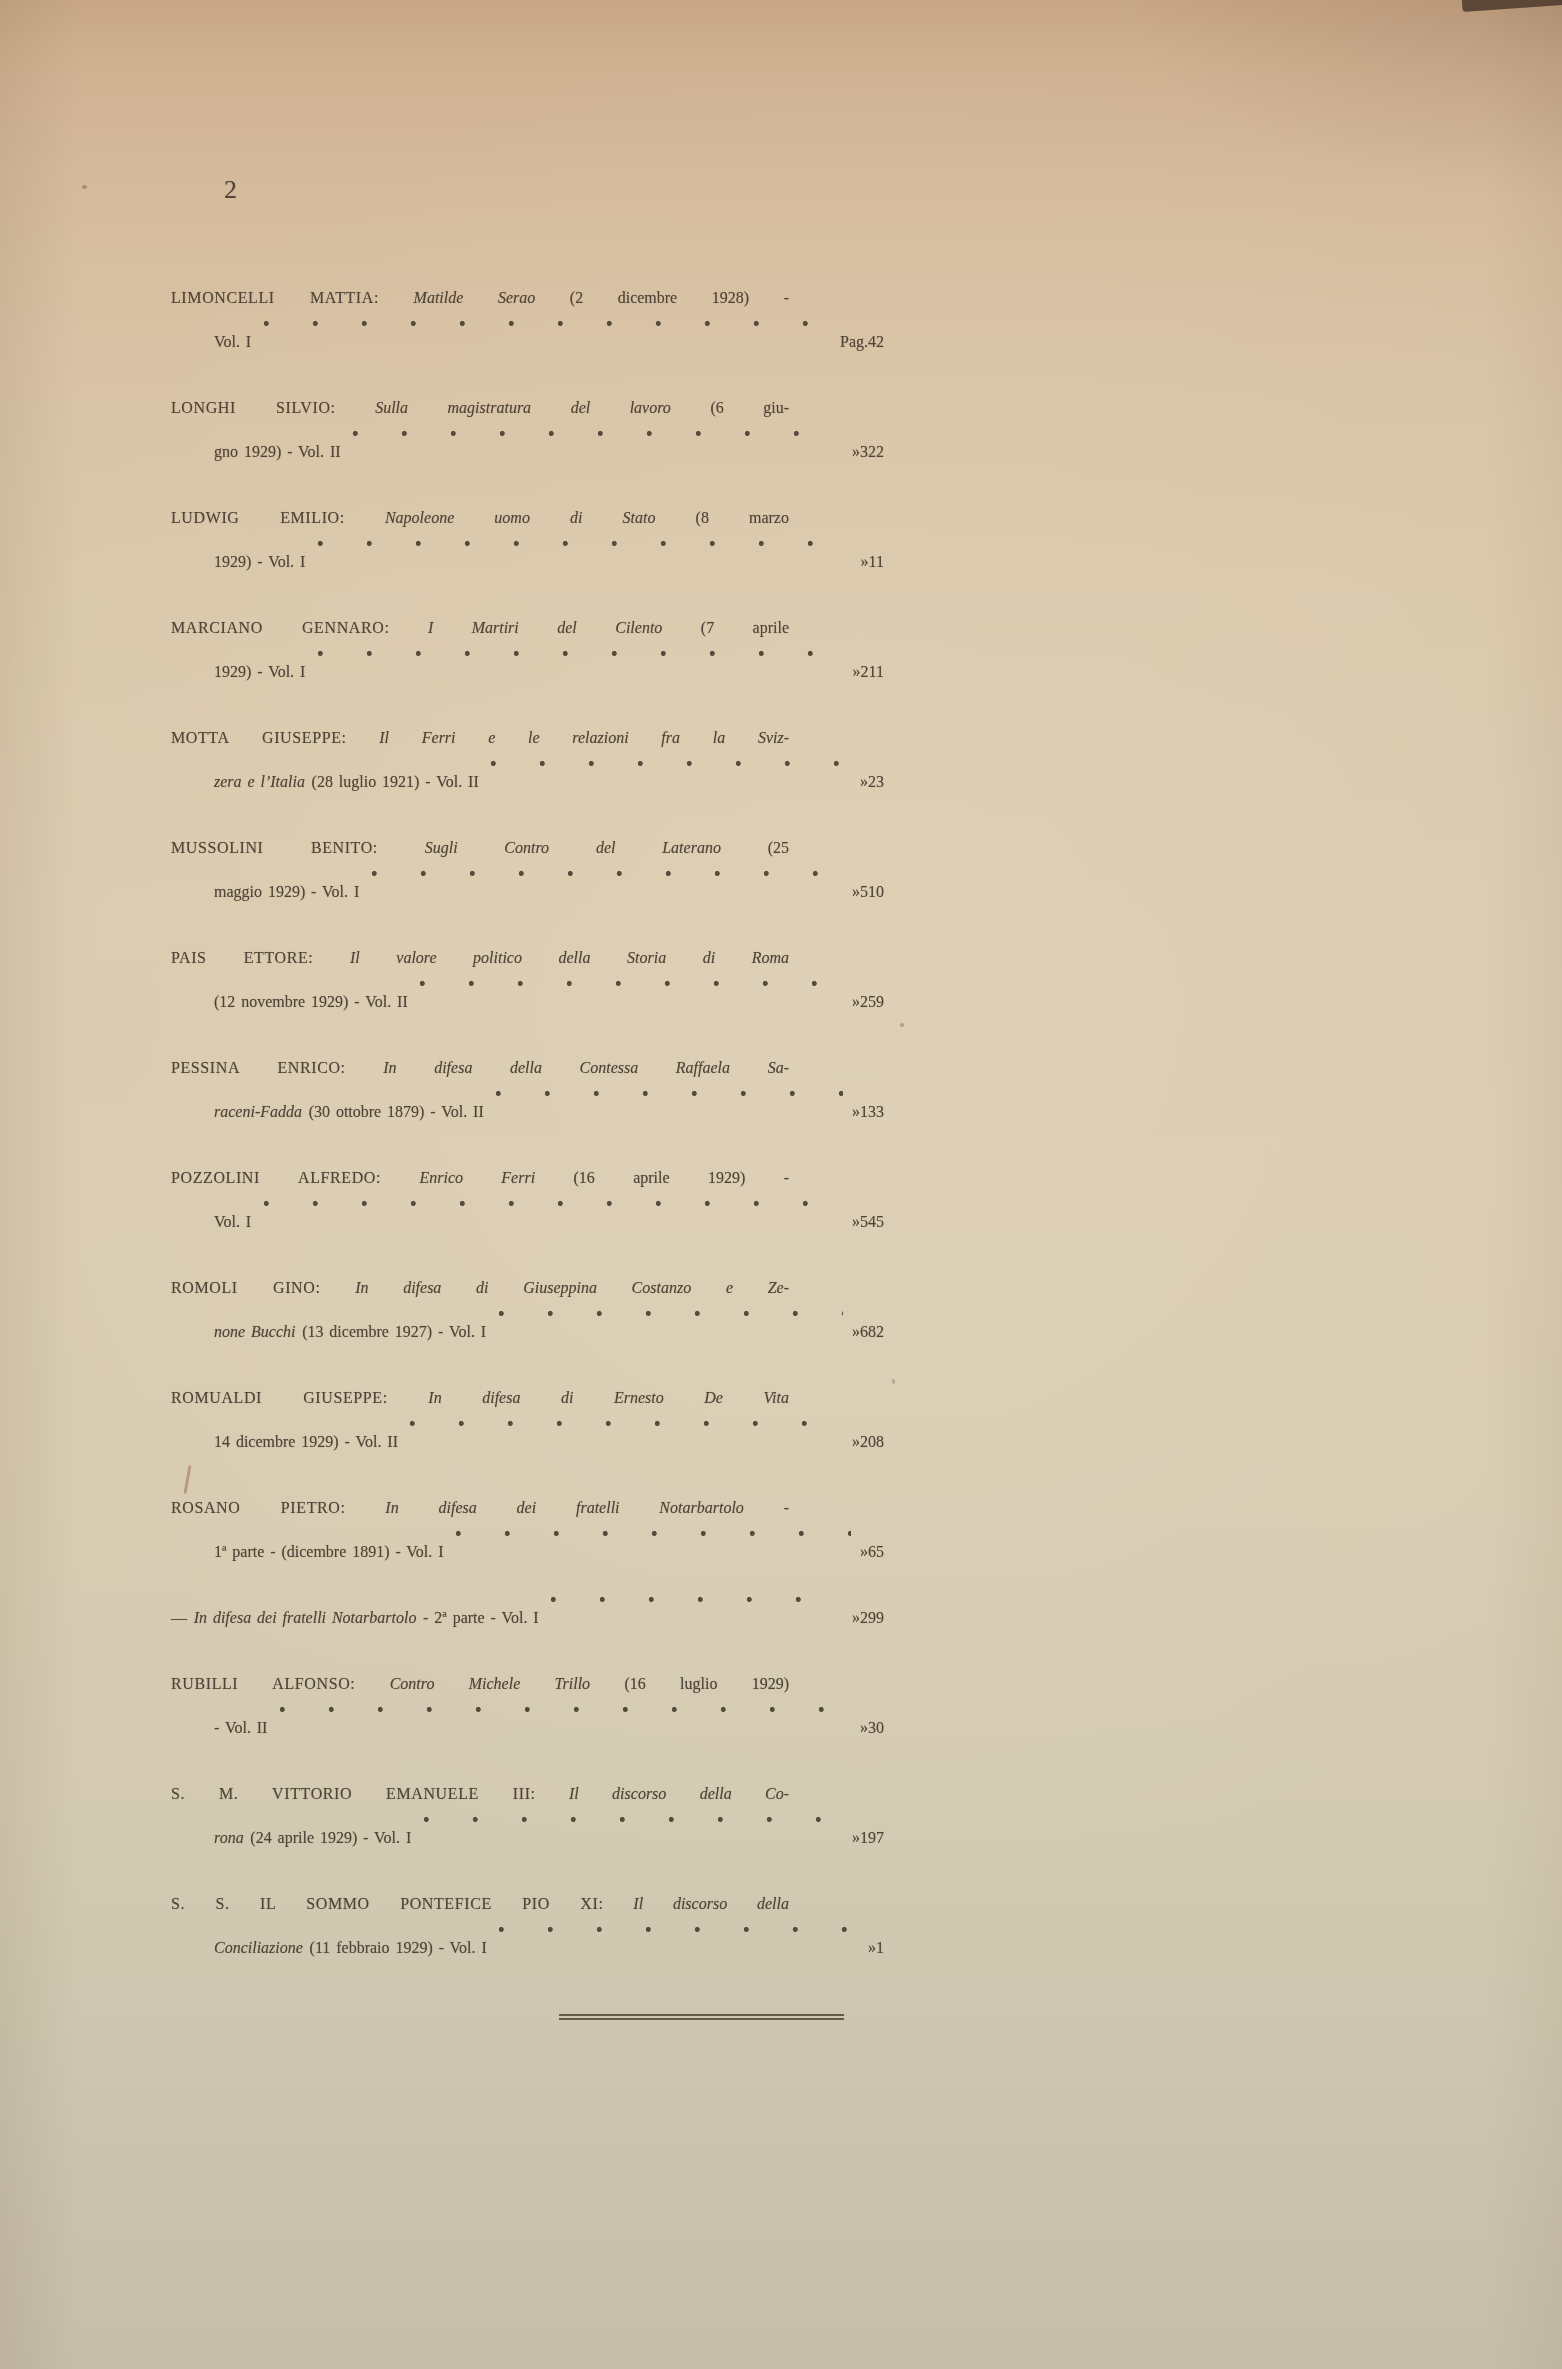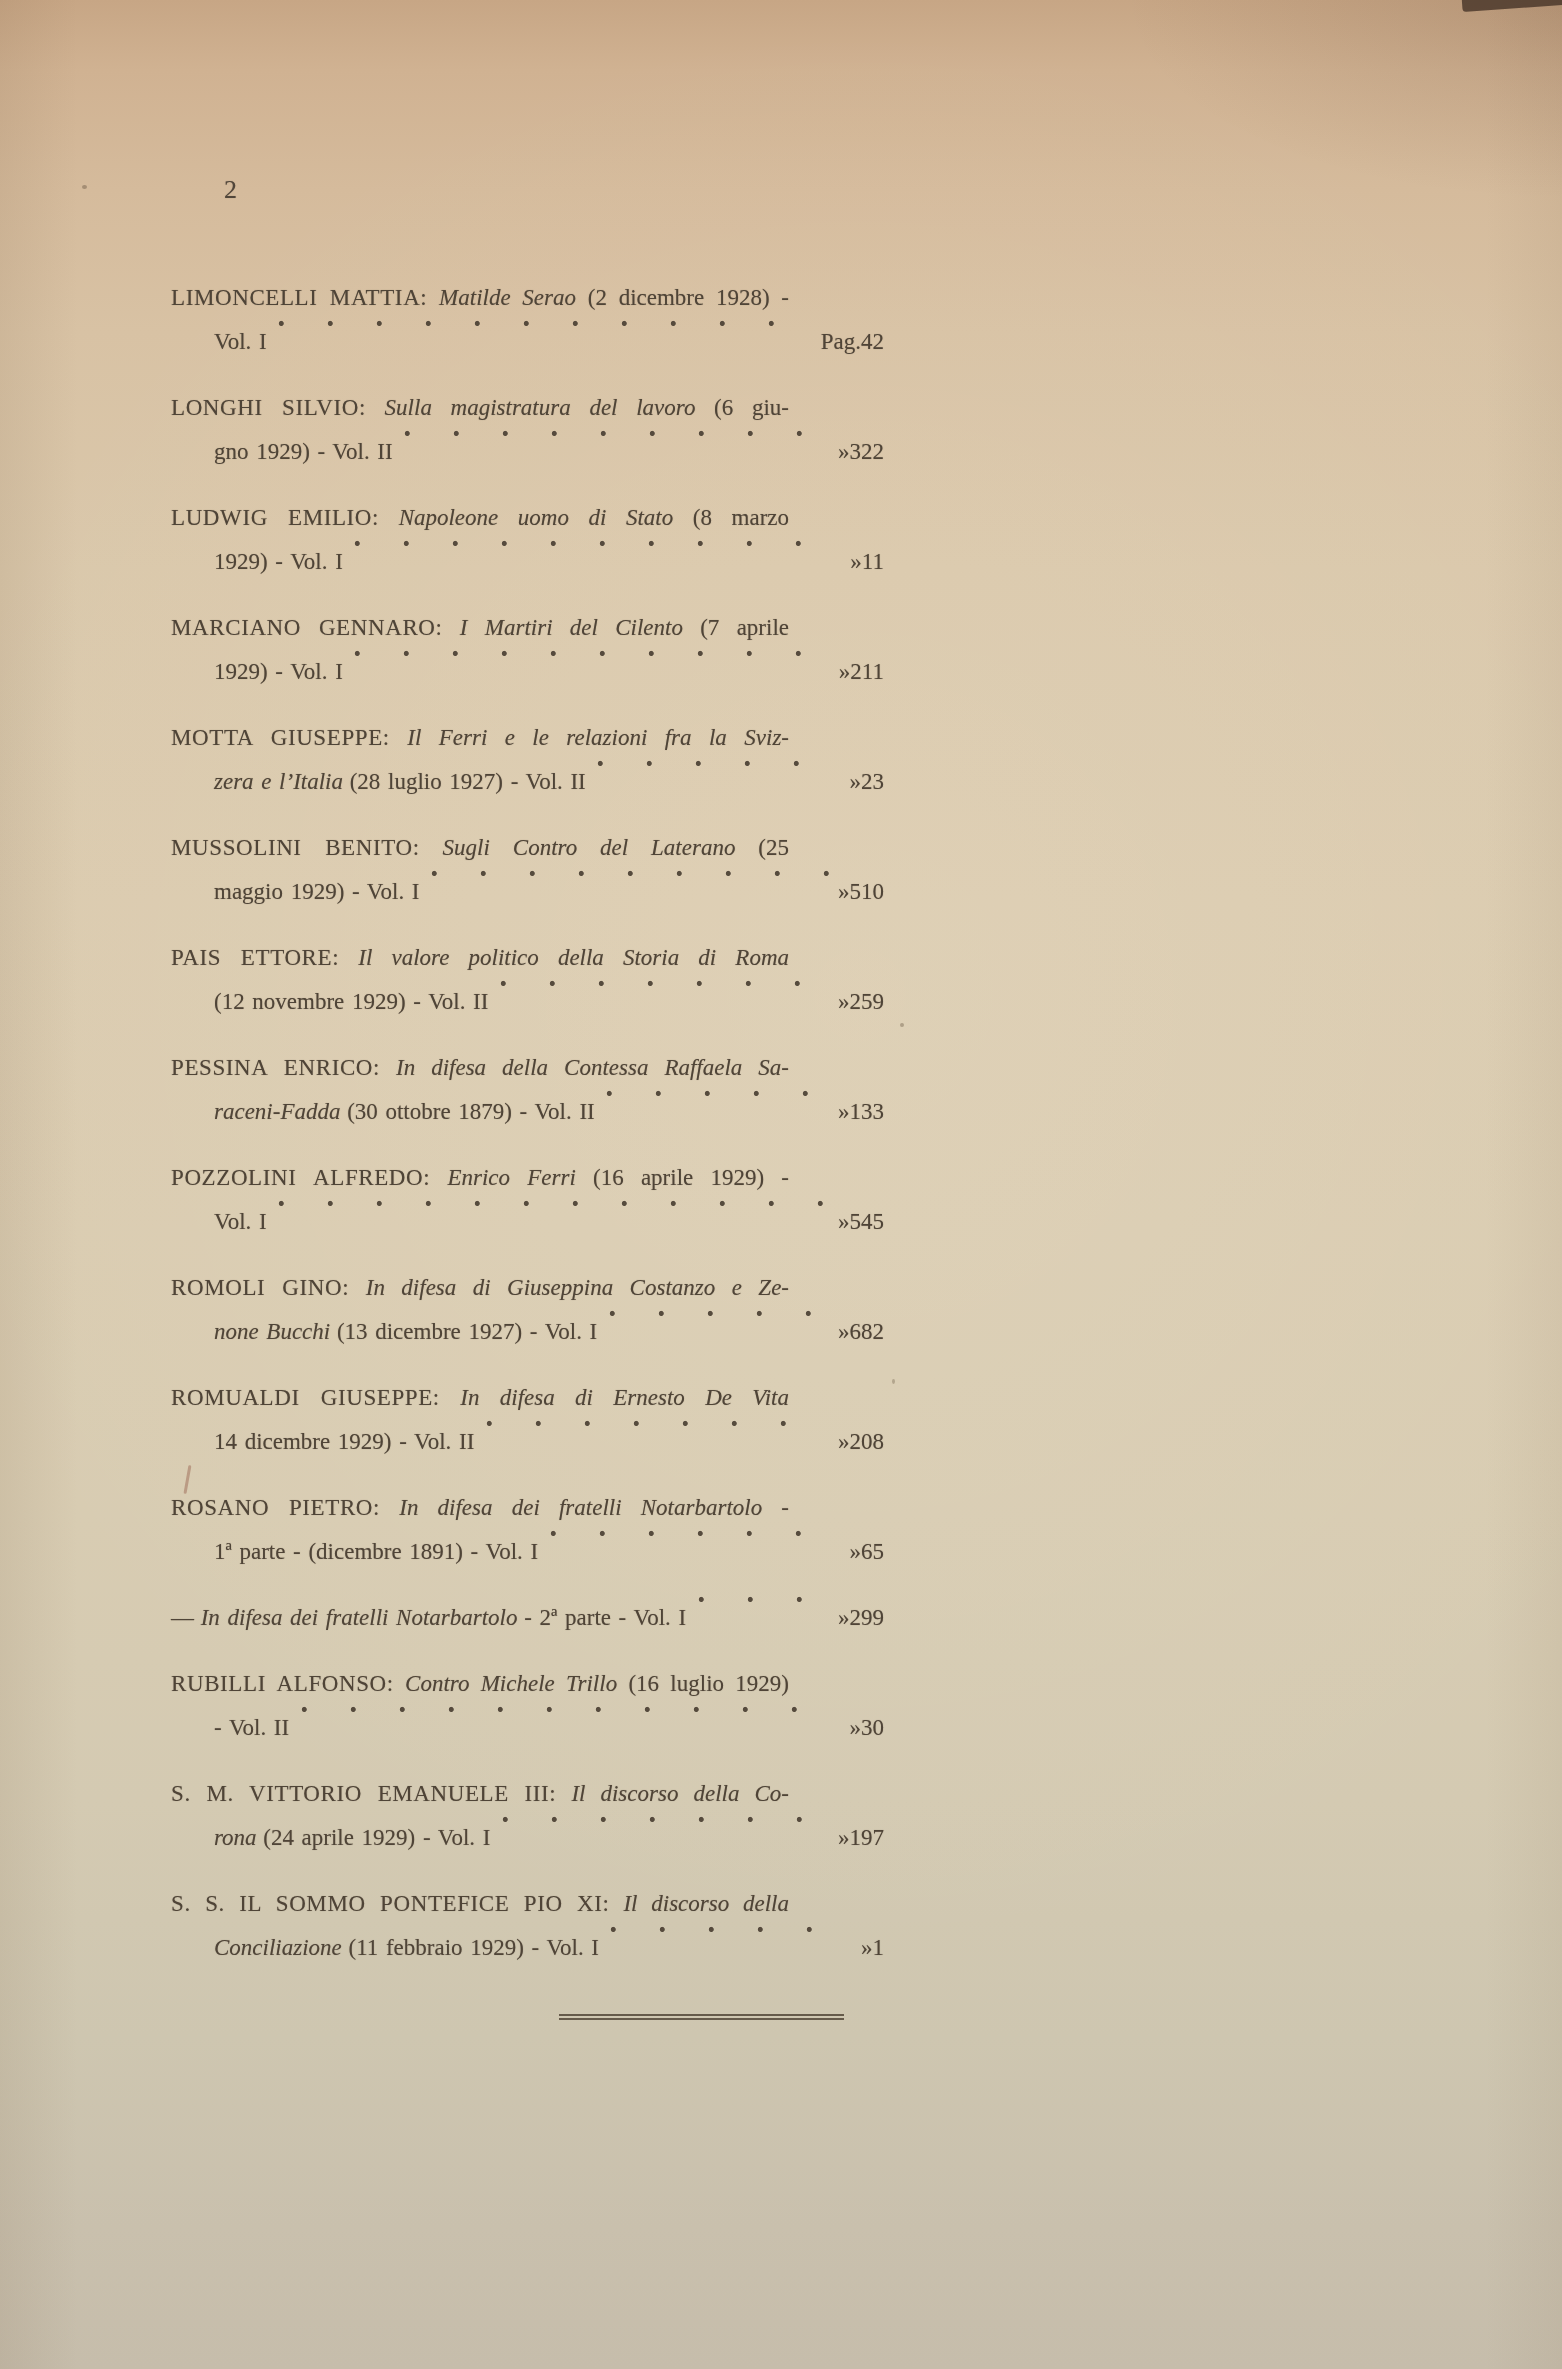--- a/index.html
+++ b/index.html
@@ -18,21 +18,21 @@
         #dac8ab 24%, #dbcbaf 38%, #daccb1 52%, #d8ccb2 64%,
         #d4cab2 76%, #cec6b0 86%, #c9c0ad 94%, #c6bdab 100%);
   }
   .texttone { text-shadow: 0 0 1px rgba(70,58,45,0.40); }
   .pagenum {
     position:absolute; left:224px; top:177px;
     font-size:26px; line-height:1; color:#51463a;
   }
   .toc {
     position:absolute; left:171px; top:276px; width:713px;
-    font-size:23px; line-height:44px; word-spacing:1.9px;font-family:Liberation Serif, serif;
+    font-size:16px; line-height:44px; word-spacing:1.9px;font-family:Liberation Serif, serif;
   }
   .entry { margin-bottom:22px; }
   .l1 {
     width:618px;
     text-align:justify;
     text-align-last:justify;
   }
   .l2 { display:flex; align-items:center; margin-left:43px; }
   .entry.single .l2 { margin-left:0; }
   .caps { letter-spacing:0.6px; }
@@ -138,21 +138,21 @@
   </div>
       <div class="entry">
     <div class="l1">
       <span class="seg seg-author caps">MOTTA GIUSEPPE:</span>
       <span class="seg seg-title ital">Il Ferri e le relazioni fra la Sviz-</span>
       
     </div>
     <div class="l2">
 
       <span class="seg seg-citalic ital">zera e l’Italia</span>
-      <span class="seg seg-cont">(28 luglio 1927) - Vol. II</span>
+      <span class="seg seg-cont">(28 luglio 1921) - Vol. II</span>
       <span class="leader"></span>
       <span class="seg seg-ref">»</span>
       <span class="seg seg-page">23</span>
     </div>
   </div>
       <div class="entry">
     <div class="l1">
       <span class="seg seg-author caps">MUSSOLINI BENITO:</span>
       <span class="seg seg-title ital">Sugli Contro del Laterano</span>
       <span class="seg seg-tail">(25</span>

